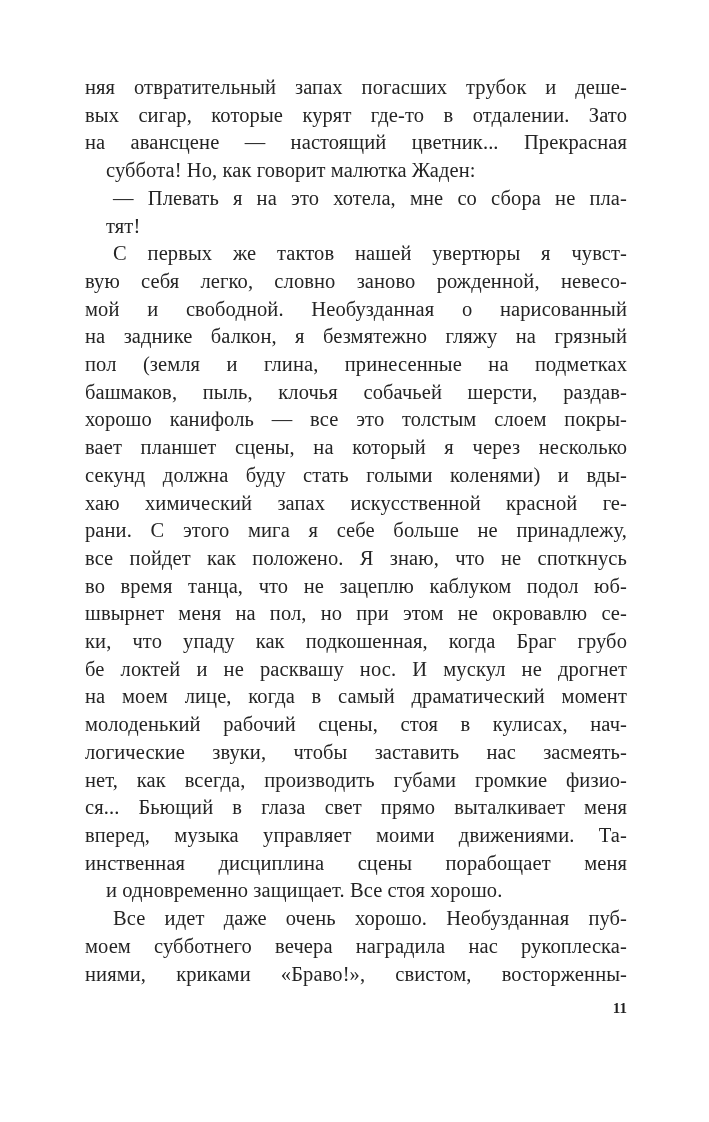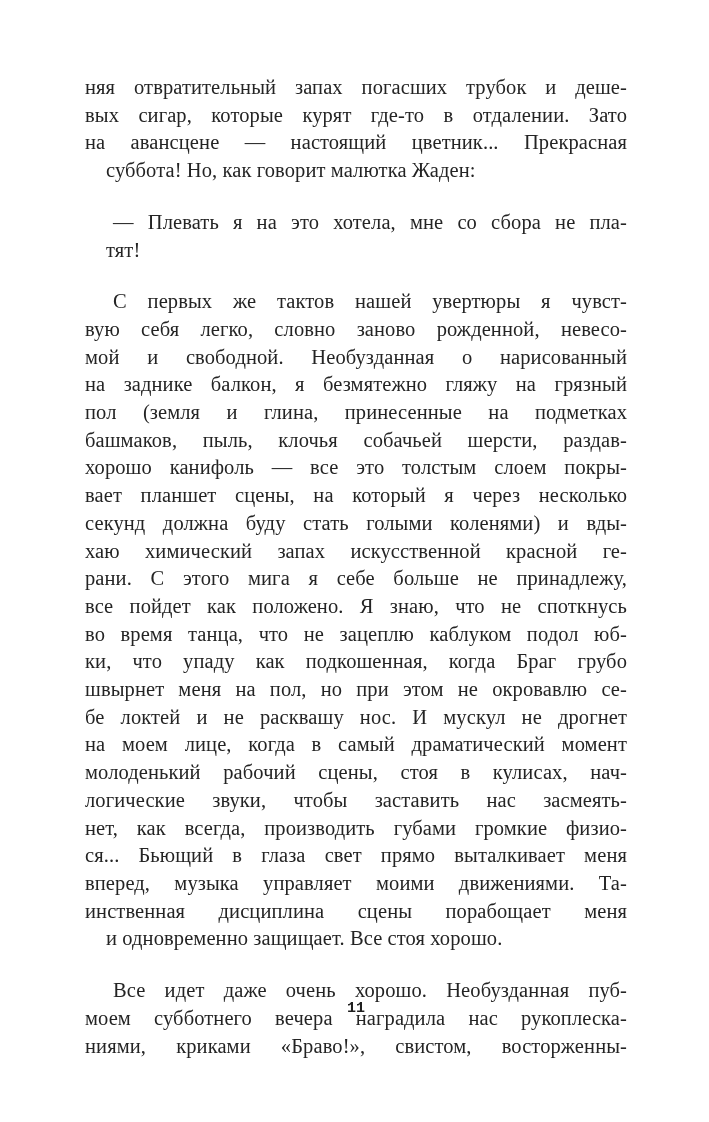--- a/index.html
+++ b/index.html
@@ -36,29 +36,28 @@
       -moz-text-align-last: justify;
       white-space: normal;
     }
     .line.last {
       text-align-last: left;
       margin-left: 21px;
       -moz-text-align-last: left;
     }
     .line.indent {
       text-indent: 28px;
-      margin-top: 24px;
     }
     .page-number {
       position: absolute;
       left: 85px;
       width: 542px;
       top: 1000px;
-      text-align: center;
-      font-family: Liberation Mono, monospace;
+      text-align: right;
+      font-family: Liberation Serif, serif;
       font-weight: 700;
       font-size: 15px;
       color: #1f1f1f;
     }
   </style>
 </head>
 <body>
 
 <div class="page">
   <div class="text-block">
@@ -79,22 +78,22 @@
         <div class="line">на заднике балкон, я безмятежно гляжу на грязный</div>
         <div class="line">пол (земля и глина, принесенные на подметках</div>
         <div class="line">башмаков, пыль, клочья собачьей шерсти, раздав-</div>
         <div class="line">хорошо канифоль — все это толстым слоем покры-</div>
         <div class="line">вает планшет сцены, на который я через несколько</div>
         <div class="line">секунд должна буду стать голыми коленями) и вды-</div>
         <div class="line">хаю химический запах искусственной красной ге-</div>
         <div class="line">рани. С этого мига я себе больше не принадлежу,</div>
         <div class="line">все пойдет как положено. Я знаю, что не споткнусь</div>
         <div class="line">во время танца, что не зацеплю каблуком подол юб-</div>
+        <div class="line">швырнет меня на пол, но при этом не окровавлю се-</div>
         <div class="line">ки, что упаду как подкошенная, когда Браг грубо</div>
-        <div class="line">швырнет меня на пол, но при этом не окровавлю се-</div>
         <div class="line">бе локтей и не расквашу нос. И мускул не дрогнет</div>
         <div class="line">на моем лице, когда в самый драматический момент</div>
         <div class="line">молоденький рабочий сцены, стоя в кулисах, нач-</div>
         <div class="line">логические звуки, чтобы заставить нас засмеять-</div>
         <div class="line">нет, как всегда, производить губами громкие физио-</div>
         <div class="line">ся... Бьющий в глаза свет прямо выталкивает меня</div>
         <div class="line">вперед, музыка управляет моими движениями. Та-</div>
         <div class="line">инственная дисциплина сцены порабощает меня</div>
         <div class="line last">и одновременно защищает. Все стоя хорошо.</div>
       </div>

